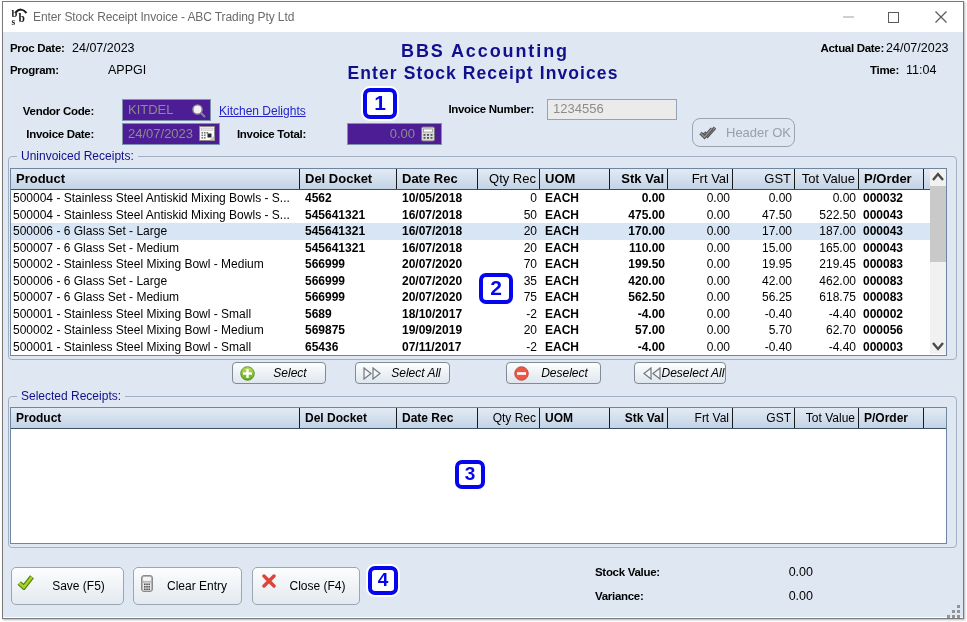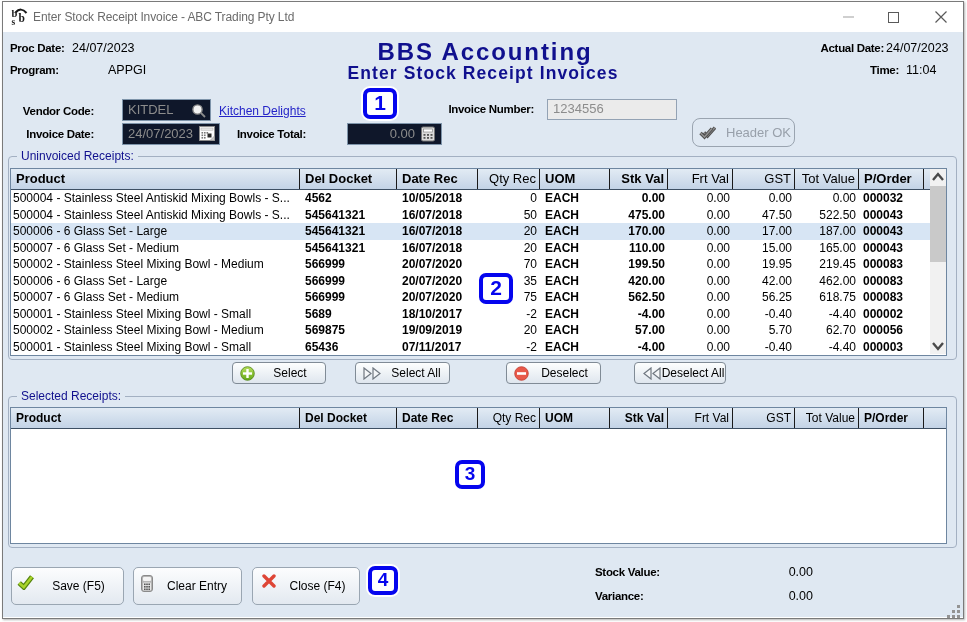--- a/index.html
+++ b/index.html
@@ -7,39 +7,39 @@
 #page{position:relative;width:967px;height:622px;}
 .abs{position:absolute;}
 .b{font-weight:bold;}
 #winborder{left:2px;top:1px;width:960px;height:616px;border:1px solid #7a7a7a;box-shadow:1px 1px 2px rgba(0,0,0,.3);}
 #titlebar{left:3px;top:2px;width:960px;height:30px;background:#fff;}
 #contentbg{left:3px;top:32px;width:960px;height:585px;background:#dfe8f2;}
 .lbl{font-size:11.5px;font-weight:bold;color:#000;height:14px;line-height:14px;white-space:nowrap;letter-spacing:-0.3px;}
 .rlbl{text-align:right;}
 .val{font-size:12.5px;color:#000;height:14px;line-height:14px;white-space:nowrap;}
 .navy{color:#10108e;}
-.inp{border:1.5px solid #7e94aa;background:#0f172a;color:#8c8c8c;font-size:13px;box-sizing:border-box;}
+.inp{border:1.5px solid #7e94aa;background:#4c1d95;color:#8c8c8c;font-size:13px;box-sizing:border-box;}
 .marker{background:#fff;border:4px solid #0505ee;border-radius:7px;box-shadow:0 0 0 2px #fff;color:#0505ee;font-weight:bold;text-align:center;}
 .m1{width:26px;height:23px;font-size:21px;line-height:22px;}
 .m2{width:22px;height:21px;font-size:19px;line-height:20px;}
 .grp{border:1px solid #a3b0c2;border-radius:4px;}
 .grplbl{font-size:12px;color:#10108e;background:#dfe8f2;padding:0 4px;height:13px;line-height:13px;white-space:nowrap;}
 .grid{border:1px solid #6e86a0;background:#fff;box-sizing:border-box;}
 .ghead{display:flex;height:20px;background:linear-gradient(#e2ebf4,#c3d3e6);border-bottom:1px solid #3d4f63;}
 .ghead .gc{height:20px;line-height:20px;font-size:13px;color:#000;border-right:1px solid #1a1a1a;box-sizing:border-box;white-space:nowrap;overflow:hidden;}
 .ghead .gc.nr{border-right:none;}
 .grow{display:flex;height:16.5px;line-height:16.5px;font-size:12px;white-space:nowrap;}
 .grow .gc{box-sizing:border-box;overflow:hidden;}
 .gc.ra{text-align:right;padding-right:3px;}
 .gc.la{padding-left:5px;font-weight:bold;}
 .hl{background:#d7e5f4;}
 .c0{width:289px;}.c1{width:97px;}.c2{width:81px;}.c3{width:62px;}.c4{width:70px;}
 .c5{width:58px;font-weight:bold;}.c6{width:65px;}.c7{width:62px;}.c8{width:64px;}.c9{width:65px;}
 .btn{height:22px;border:1px solid #808b96;border-radius:4px;background:linear-gradient(#fdfefe,#dfe6ee);display:flex;align-items:center;box-sizing:border-box;font-size:12px;}
-.btn .tx{flex:1;text-align:center;white-space:nowrap;}
+.btn .tx{flex:1;text-align:center;white-space:nowrap;font-style:italic;}
 .bigbtn{height:38px;border:1px solid #9aa6b2;border-radius:5px;background:linear-gradient(#fcfdfe,#e3e9f0);display:flex;align-items:center;box-sizing:border-box;font-size:12px;}
 .bigbtn .tx{flex:1;text-align:center;white-space:nowrap;}
 .link{font-size:12px;color:#2424c8;text-decoration:underline;height:14px;line-height:14px;white-space:nowrap;}
 </style>
 </head>
 <body>
 <div id="page">
 <div class="abs" id="winborder"></div>
 <div class="abs" id="titlebar"></div>
 <div class="abs" id="contentbg"></div>
@@ -54,21 +54,21 @@
 <div class="abs" style="left:843px;top:16px;width:11px;height:2px;background:#cfcfcf;"></div>
 <div class="abs" style="left:888px;top:12px;width:9px;height:9px;border:1px solid #5a5a5a;"></div>
 <svg class="abs" style="left:935px;top:11px;" width="12" height="12" viewBox="0 0 12 12">
   <path d="M0.5 0.5 L11.5 11.5 M11.5 0.5 L0.5 11.5" stroke="#5a5a5a" stroke-width="1.2"></path>
 </svg>
 
 <div class="abs lbl" style="left:10px;top:41px;">Proc Date:</div>
 <div class="abs val" style="left:72px;top:41px;">24/07/2023</div>
 <div class="abs lbl" style="left:10px;top:63px;">Program:</div>
 <div class="abs val" style="left:72px;top:63px;margin-left:36px;">APPGI</div>
-<div class="abs b navy" style="left:335px;width:300px;top:40px;font-size:24px;letter-spacing:1.9px;text-align:center;height:23px;line-height:23px;">BBS Accounting</div>
+<div class="abs b navy" style="left:335px;width:300px;top:40px;font-size:18px;letter-spacing:1.9px;text-align:center;height:23px;line-height:23px;">BBS Accounting</div>
 <div class="abs b navy" style="left:333px;width:300px;top:63px;font-size:17.5px;letter-spacing:1.1px;text-align:center;height:21px;line-height:21px;">Enter Stock Receipt Invoices</div>
 <div class="abs lbl rlbl" style="left:784px;width:100px;top:41px;">Actual Date:</div>
 <div class="abs val" style="left:886px;top:41px;">24/07/2023</div>
 <div class="abs lbl rlbl" style="left:799px;width:100px;top:63px;">Time:</div>
 <div class="abs val" style="left:906px;top:63px;">11:04</div>
 
 <div class="abs lbl rlbl" style="left:0px;width:94px;top:104px;">Vendor Code:</div>
 <div class="abs inp" style="left:122px;top:99px;width:89px;height:22px;line-height:19px;padding-left:5px;">KITDEL</div>
 <svg class="abs" style="left:191px;top:103px;" width="16" height="16" viewBox="0 0 16 16">
   <circle cx="6.5" cy="6.5" r="4.6" fill="#f2f2f2" stroke="#8a8a8a" stroke-width="1.4"></circle>

